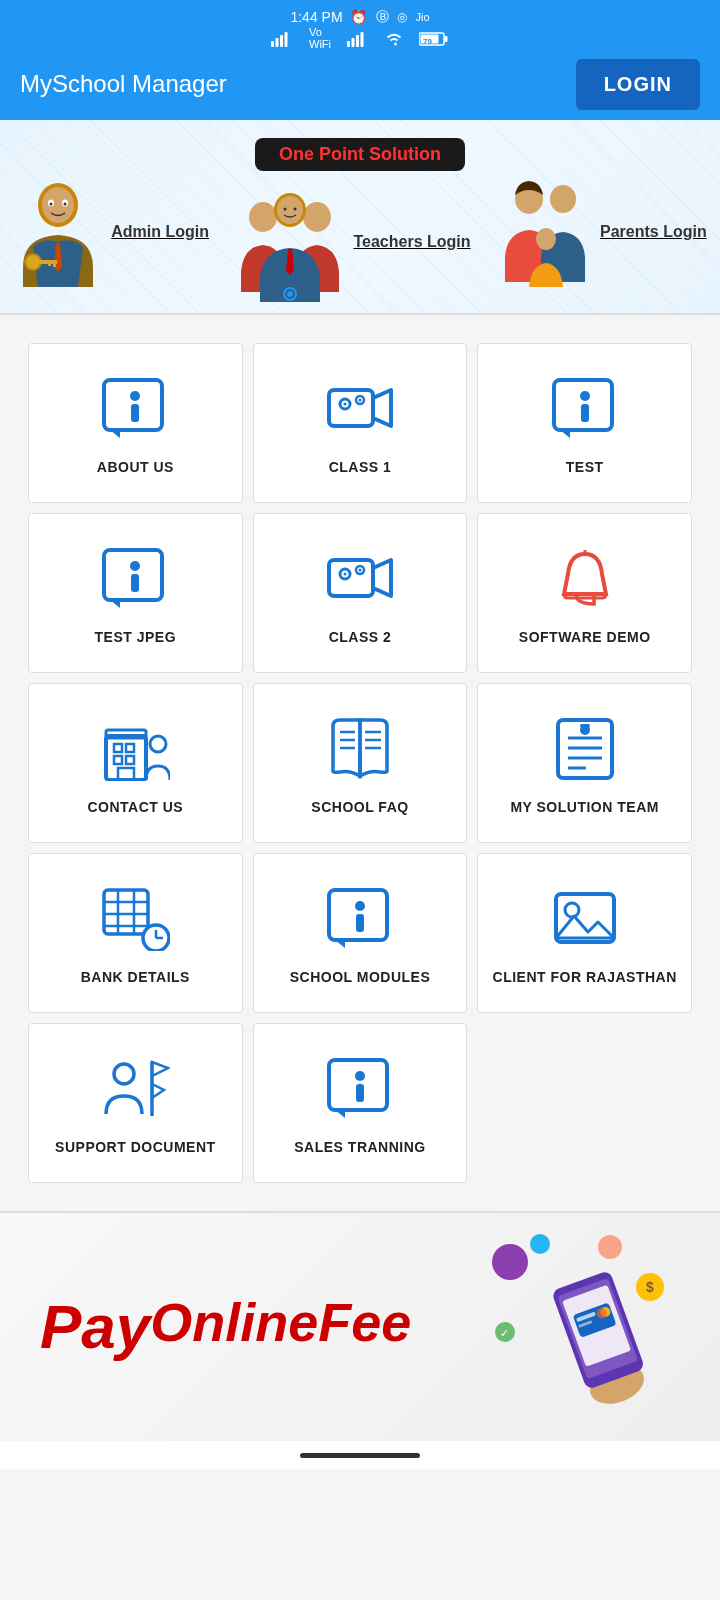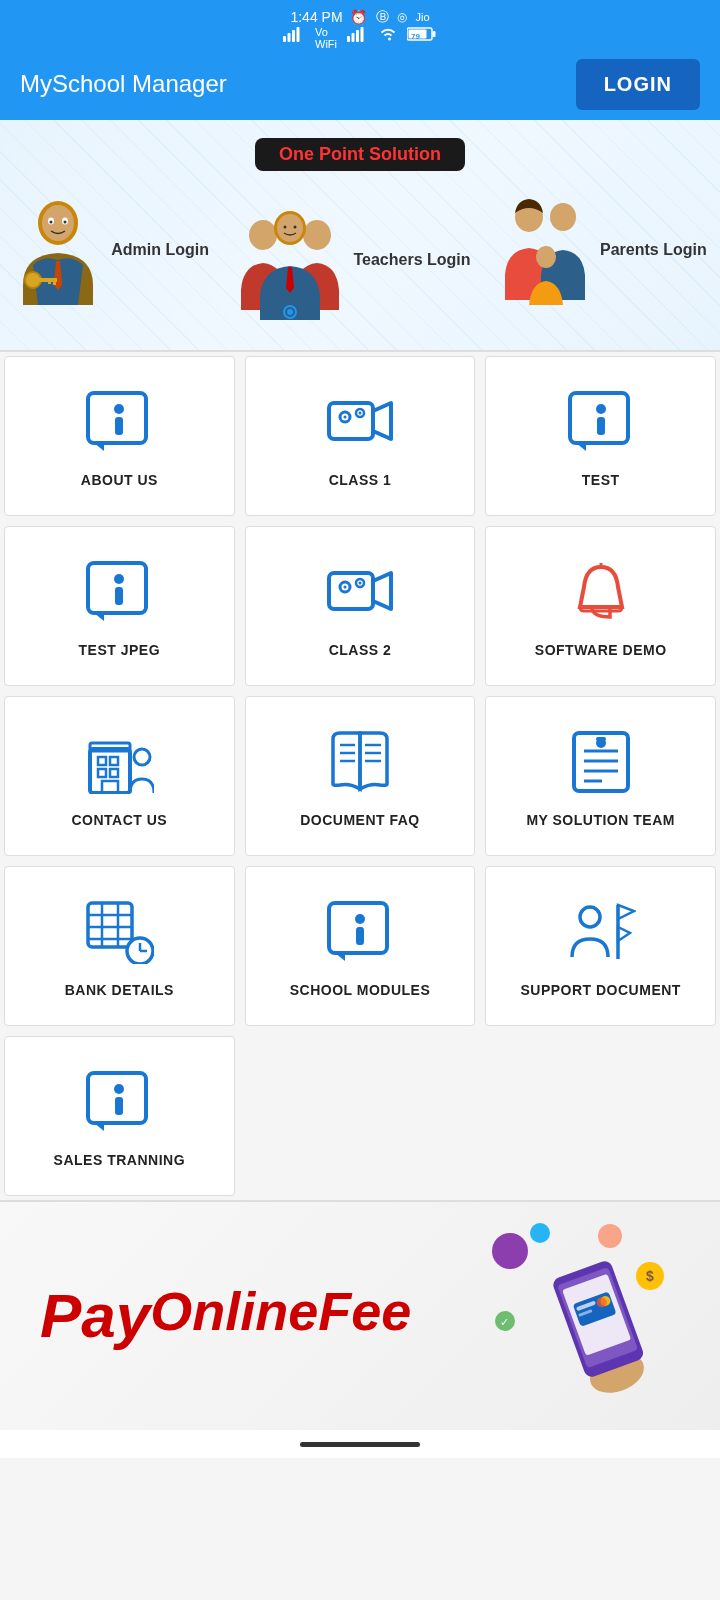--- a/index.html
+++ b/index.html
@@ -18,21 +18,21 @@
       display: flex;
       justify-content: space-between;
       align-items: center;
       padding: 8px 16px;
       height: 48px;
       font-size: 14px;
       font-weight: 500;
       flex-direction: column;
     }
     .status-left { display: flex; align-items: center; gap: 8px; }
-    .status-right { display: flex; align-items: flex-start; gap: 10px; font-size: 13px; }
+    .status-right { display: flex; align-items: flex-end; gap: 16px; font-size: 13px; }
 
     
     .header {
       background: #2196F3;
       display: flex;
       align-items: center;
       justify-content: space-between;
       padding: 12px 20px;
       height: 72px;
     }
@@ -49,25 +49,26 @@
       font-size: 20px;
       font-weight: 700;
       border-radius: 6px;
       cursor: pointer;
       letter-spacing: 1px;
     }
 
     
     .banner {
       width: 100%;
-      height: 232px;
+      height: 195px;
       background: linear-gradient(135deg, #e8f4fd 0%, #f0f8ff 50%, #e8f4fd 100%);
       position: relative;
       overflow: hidden;
       border-bottom: 2px solid #ddd;
+      text-decoration: underline;
     }
     .banner-bg {
       position: absolute;
       inset: 0;
       opacity: 0.15;
       background-image: repeating-linear-gradient(45deg, #90CAF9 0px, #90CAF9 1px, transparent 1px, transparent 20px);
     }
     .banner-content {
       position: relative;
       width: 100%;
@@ -97,21 +98,21 @@
       gap: 8px;
     }
     .banner-person-label {
       font-weight: 700;
       font-size: 16px;
       color: #333;
     }
 
     
     .grid-container {
-      padding: 4px;
+      padding: 28px;
       display: grid;
       grid-template-columns: repeat(3, 1fr);
       gap: 10px;
       background: #f5f5f5;
     }
     .grid-item {
       background: white;
       border: 1px solid #ddd;
       border-radius: 4px;
       display: flex;
@@ -424,21 +425,21 @@
     <path d="M8 10 Q8 4 15 4 L35 4 L35 60 Q25 54 15 56 Q8 57 8 55 Z" stroke="#1976D2" stroke-width="3.5" fill="none"></path>
     <path d="M62 10 Q62 4 55 4 L35 4 L35 60 Q45 54 55 56 Q62 57 62 55 Z" stroke="#1976D2" stroke-width="3.5" fill="none"></path>
     <line x1="15" y1="16" x2="30" y2="16" stroke="#1976D2" stroke-width="2.5"></line>
     <line x1="15" y1="24" x2="30" y2="24" stroke="#1976D2" stroke-width="2.5"></line>
     <line x1="15" y1="32" x2="30" y2="32" stroke="#1976D2" stroke-width="2.5"></line>
     <line x1="40" y1="16" x2="56" y2="16" stroke="#1976D2" stroke-width="2.5"></line>
     <line x1="40" y1="24" x2="56" y2="24" stroke="#1976D2" stroke-width="2.5"></line>
     <line x1="40" y1="32" x2="56" y2="32" stroke="#1976D2" stroke-width="2.5"></line>
   </svg>
       </div>
-      <span class="grid-label">DOCUMENT FAQ</span>
+      <span class="grid-label">SCHOOL FAQ</span>
     </div>
     <div class="grid-item">
       <div class="grid-icon">
         <svg viewBox="0 0 70 65" fill="none" xmlns="http://www.w3.org/2000/svg">
     <rect x="8" y="4" width="54" height="58" rx="5" stroke="#1976D2" stroke-width="4" fill="none"></rect>
     <line x1="18" y1="22" x2="52" y2="22" stroke="#1976D2" stroke-width="3"></line>
     <line x1="18" y1="32" x2="52" y2="32" stroke="#1976D2" stroke-width="3"></line>
     <line x1="18" y1="42" x2="52" y2="42" stroke="#1976D2" stroke-width="3"></line>
     <line x1="18" y1="52" x2="36" y2="52" stroke="#1976D2" stroke-width="3"></line>
     <circle cx="35" cy="14" r="5" fill="#1976D2"></circle>
@@ -470,20 +471,30 @@
     <circle cx="35" cy="20" r="5" fill="#1976D2"></circle>
     <rect x="31" y="28" width="8" height="18" rx="3" fill="#1976D2"></rect>
     <path d="M10 54 L20 62 L20 54 Z" fill="#1976D2"></path>
   </svg>
       </div>
       <span class="grid-label">SCHOOL MODULES</span>
     </div>
     <div class="grid-item">
       <div class="grid-icon">
         <svg viewBox="0 0 70 65" fill="none" xmlns="http://www.w3.org/2000/svg">
+    <rect x="6" y="8" width="58" height="48" rx="5" stroke="#1976D2" stroke-width="4" fill="none"></rect>
+    <circle cx="22" cy="24" r="7" stroke="#1976D2" stroke-width="3" fill="none"></circle>
+    <path d="M6 52 L24 30 L38 46 L48 36 L64 52 Z" stroke="#1976D2" stroke-width="3" fill="none" stroke-linejoin="round"></path>
+  </svg>
+      </div>
+      <span class="grid-label">CLIENT FOR RAJASTHAN</span>
+    </div>
+    <div class="grid-item">
+      <div class="grid-icon">
+        <svg viewBox="0 0 70 65" fill="none" xmlns="http://www.w3.org/2000/svg">
     <circle cx="24" cy="18" r="10" stroke="#1976D2" stroke-width="3.5" fill="none"></circle>
     <path d="M6 58 Q6 40 24 40 Q42 40 42 58" stroke="#1976D2" stroke-width="3.5" fill="none"></path>
     <line x1="52" y1="6" x2="52" y2="60" stroke="#1976D2" stroke-width="3.5"></line>
     <path d="M52 6 L68 12 L52 20 Z" stroke="#1976D2" stroke-width="2.5" fill="none"></path>
     <path d="M52 28 L64 34 L52 42 Z" stroke="#1976D2" stroke-width="2.5" fill="none"></path>
   </svg>
       </div>
       <span class="grid-label">SUPPORT DOCUMENT</span>
     </div>
     <div class="grid-item">

